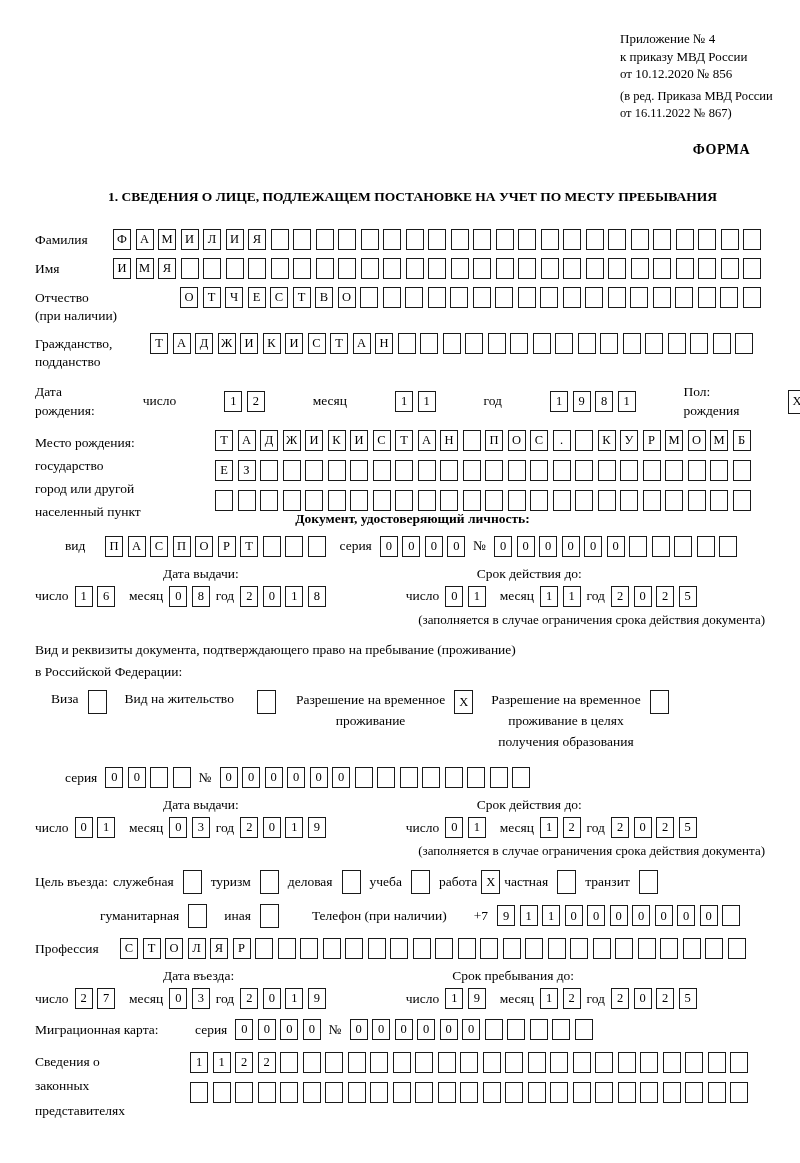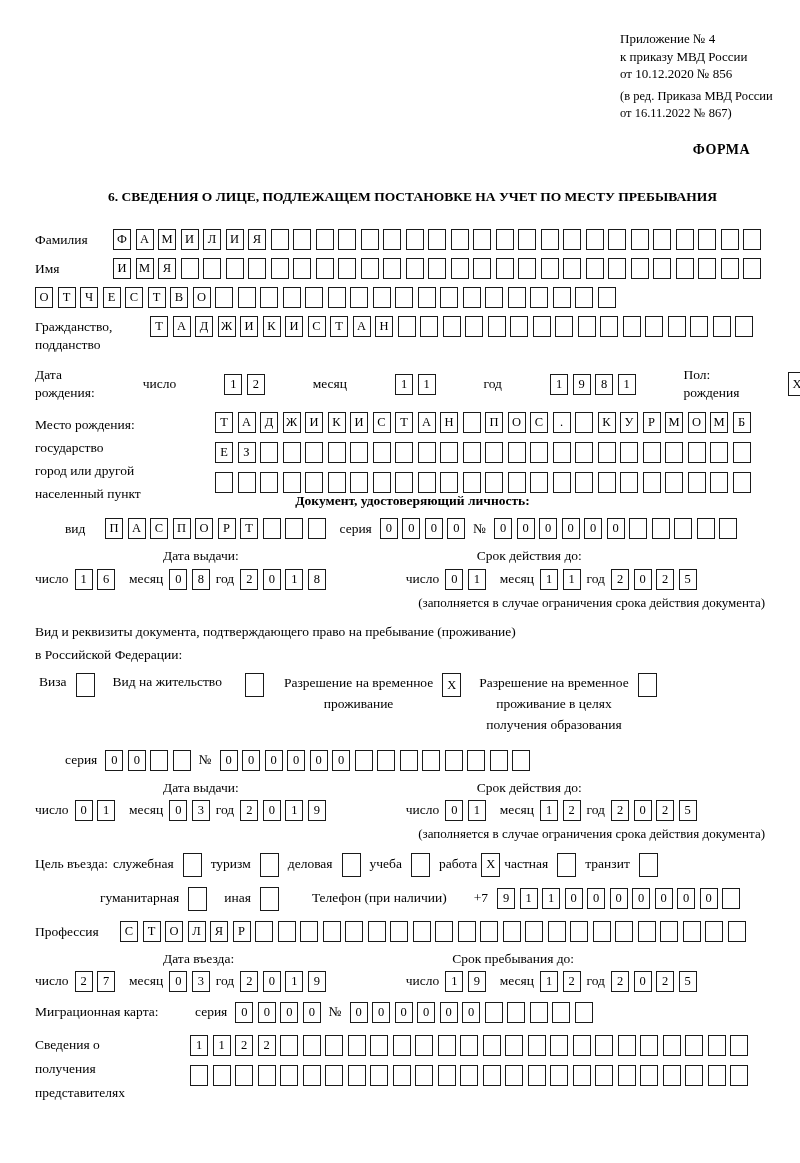--- a/index.html
+++ b/index.html
@@ -34,21 +34,21 @@
   .dates-head{display:flex;margin-top:4px;margin-bottom:3px;}
   .dh1{margin-left:128px;}
   .dh2{margin-left:238px;}
   .dh1b{margin-left:128px;}
   .dh2b{margin-left:218px;}
   .daterow{display:flex;align-items:center;margin-bottom:4px;}
   .dgroup{display:flex;align-items:center;gap:6px;}
   .dgroup-r{margin-left:80px;}
   .footnote{font-size:13px;text-align:right;padding-right:25px;margin-bottom:10px;}
   .para{margin:8px 0 6px 0;line-height:1.7;}
-  .perm-row{display:flex;align-items:flex-start;gap:12px;margin:4px 0 14px 4px;}
+  .perm-row{display:flex;align-items:flex-start;gap:12px;margin:4px 0 14px 16px;}
   .perm-item{display:flex;align-items:flex-start;gap:9px;}
   .perm-text{text-align:center;line-height:1.55;}
   .purpose{display:flex;align-items:center;gap:9px;margin-bottom:10px;flex-wrap:nowrap;}
   .purpose2{margin-left:65px;display:flex;align-items:center;gap:9px;margin-bottom:10px;}
 </style>
 </head>
 <body>
 
 <div class="page">
 
@@ -58,21 +58,21 @@
     <div>от 10.12.2020 № 856</div>
     <div class="sub">
       <div>(в ред. Приказа МВД России</div>
       <div>от 16.11.2022 № 867)</div>
     </div>
   </div>
 
   <div class="forma">ФОРМА</div>
 
 
-  <div class="sec-head">6. СВЕДЕНИЯ О ЛИЦЕ, ПОДЛЕЖАЩЕМ ПОСТАНОВКЕ НА УЧЕТ ПО МЕСТУ ПРЕБЫВАНИЯ</div>
+  <div class="sec-head">1. СВЕДЕНИЯ О ЛИЦЕ, ПОДЛЕЖАЩЕМ ПОСТАНОВКЕ НА УЧЕТ ПО МЕСТУ ПРЕБЫВАНИЯ</div>
 
   <div class="row">
     <div class="lbl w68">Фамилия</div>
     <div class="cells">
         <span class="cell">Ф</span>
         <span class="cell">А</span>
         <span class="cell">М</span>
         <span class="cell">И</span>
         <span class="cell">Л</span>
         <span class="cell">И</span>
@@ -131,20 +131,24 @@
         <span class="cell"></span>
         <span class="cell"></span>
         <span class="cell"></span>
         <span class="cell"></span>
         <span class="cell"></span>
         <span class="cell"></span>
       </div>
   </div>
 
   <div class="row">
+    <div class="lbl w135">
+      <div>Отчество</div>
+      <div>(при наличии)</div>
+    </div>
     <div class="cells">
         <span class="cell">О</span>
         <span class="cell">Т</span>
         <span class="cell">Ч</span>
         <span class="cell">Е</span>
         <span class="cell">С</span>
         <span class="cell">Т</span>
         <span class="cell">В</span>
         <span class="cell">О</span>
         <span class="cell"></span>
@@ -677,21 +681,21 @@
         <span class="cell"></span>
         <span class="cell"></span>
         <span class="cell"></span>
         <span class="cell"></span>
       </span>
   </div>
 
   <div class="row" style="margin-top:6px;">
     <div class="lbl w145" style="line-height:1.8;">
       <div>Сведения о</div>
-      <div>получения</div>
+      <div>законных</div>
       <div>представителях</div>
 
     </div>
     <div class="stack" style="padding-top:4px;">
       <div class="cells">
           <span class="cell">1</span>
           <span class="cell">1</span>
           <span class="cell">2</span>
           <span class="cell">2</span>
           <span class="cell"></span>

